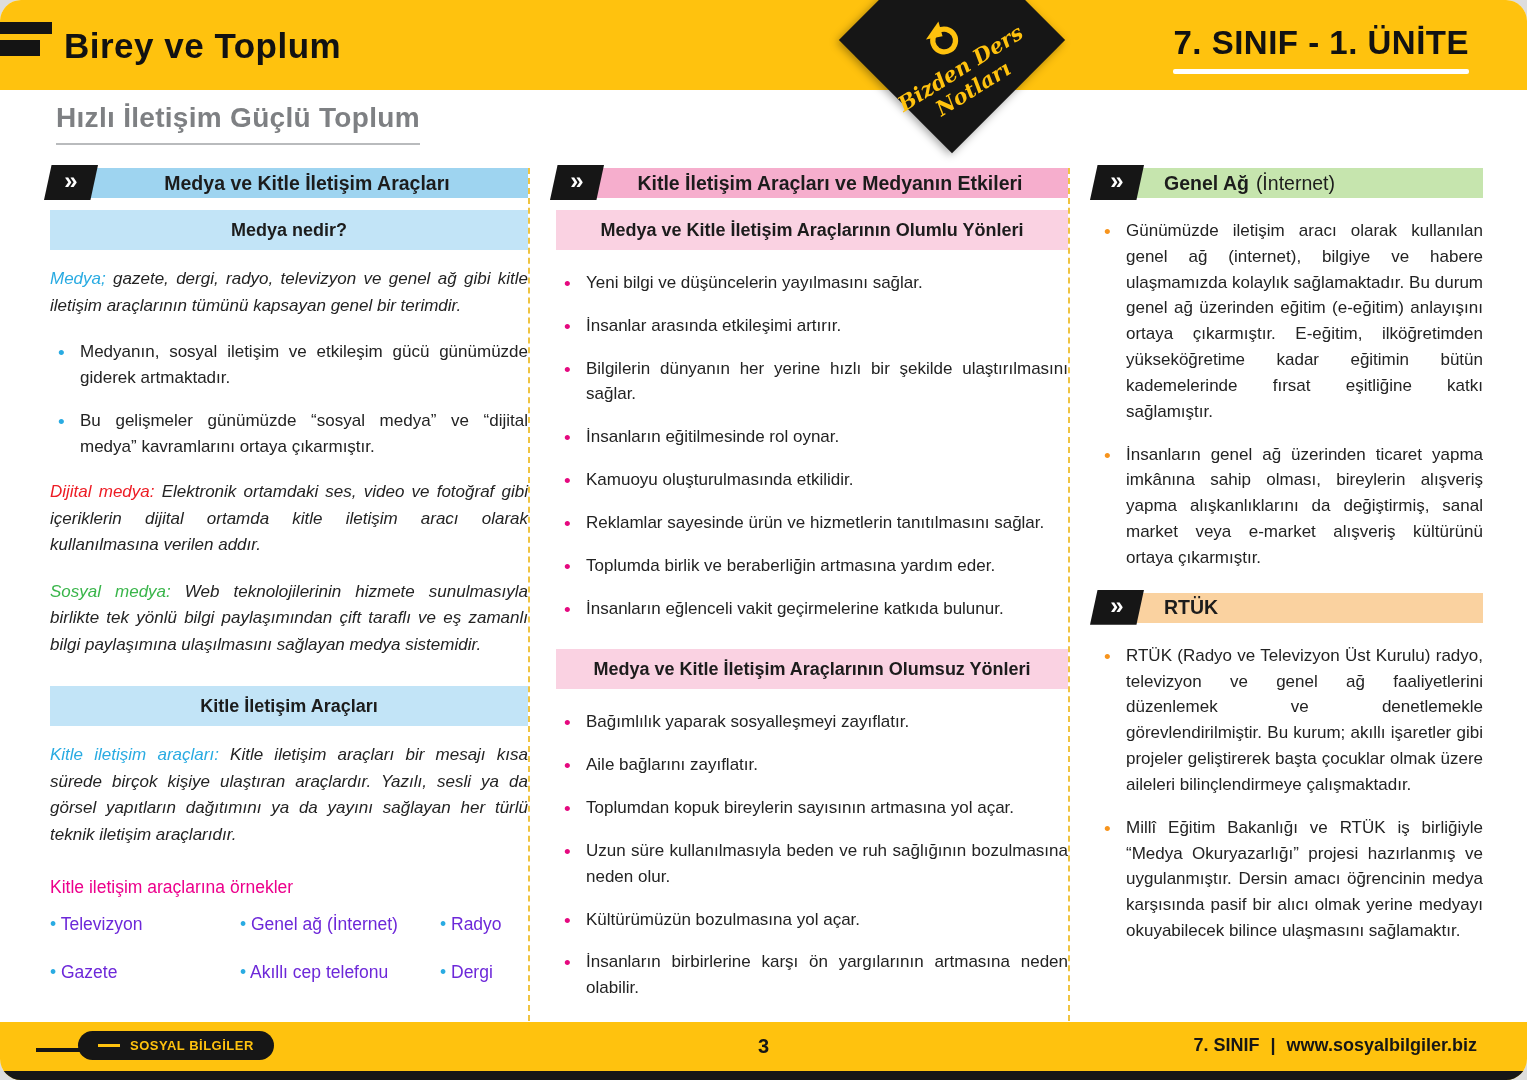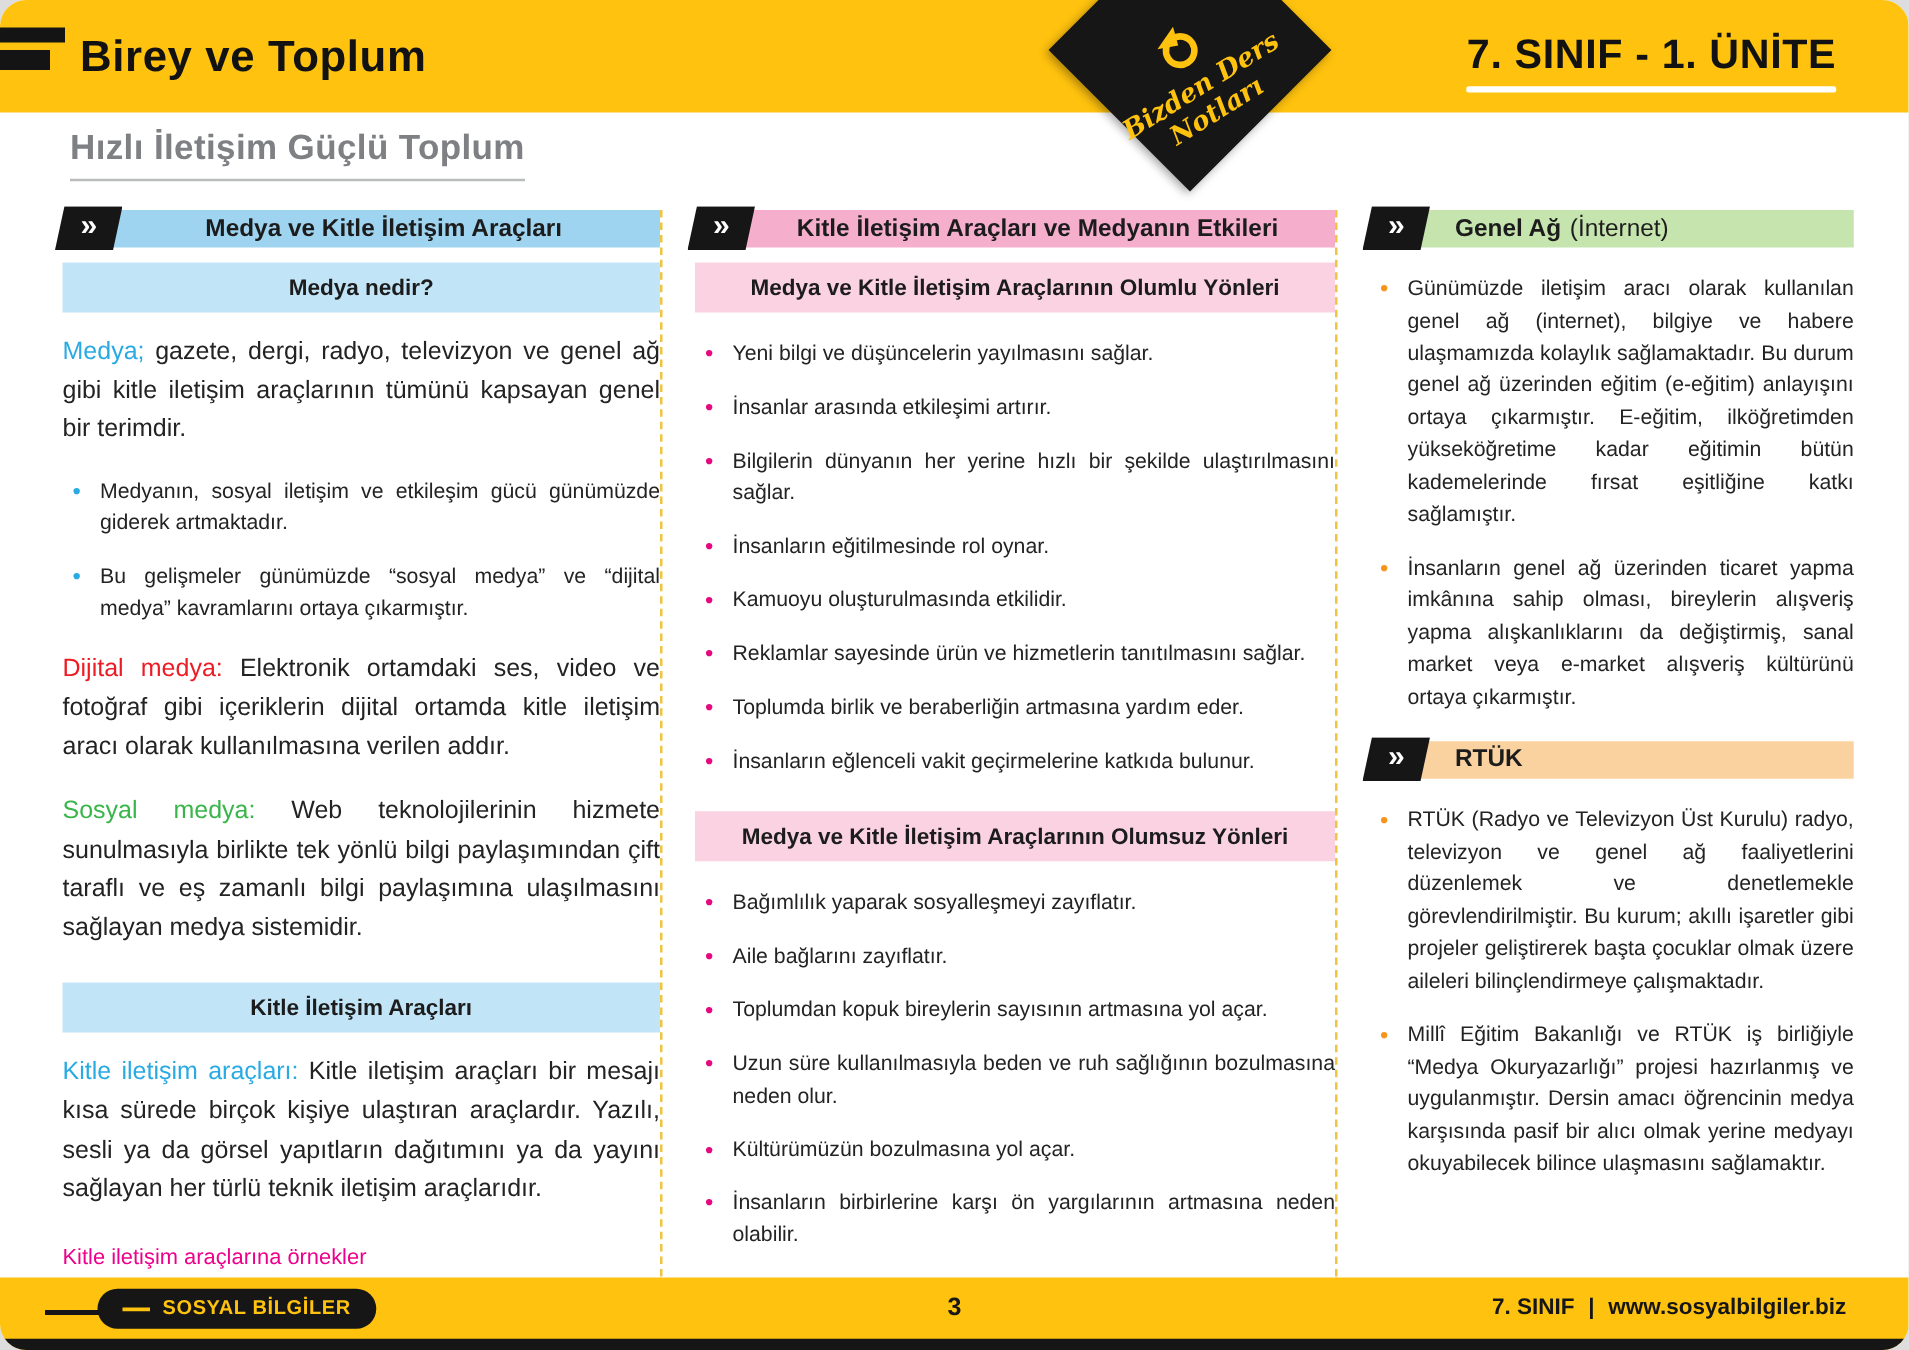--- a/index.html
+++ b/index.html
@@ -50,44 +50,44 @@
   .bar-pink   { background:var(--header-pink,#f6aecd); }
   .bar-green  { background:var(--header-green,#c6e5ae); }
   .bar-orange { background:var(--header-orange,#fad2a0); }
 
   .sub-bar { height:40px; display:flex; align-items:center; justify-content:center;
              font-size:18px; font-weight:bold; color:#1c1c1c; margin:6px 0 16px; }
   .sub-bar.mt-lg { margin-top:28px; }
   .sub-blue { background:var(--subheader-blue,#c2e4f7); }
   .sub-pink { background:var(--subheader-pink,#fad2e2); }
 
-  .body-p { font-size:20px; line-height:1.56; color:#232323; text-align:justify;
-            hyphens:auto; -webkit-hyphens:auto; margin:12px 0 20px; }
+  .body-p { font-size:17px; line-height:1.56; color:#232323; text-align:justify;
+            hyphens:auto; -webkit-hyphens:auto; margin:12px 0 20px;font-style:italic; }
   .lead-blue  { color:var(--lead-blue,#29abe2); }
   .lead-green { color:var(--lead-green,#39b54a); }
   .lead-red   { color:var(--lead-red,#ed1c24); }
 
   .bullets { list-style:none; margin:20px 0; }
   .bullets li { position:relative; padding-left:30px; margin-bottom:17px; font-size:17px; line-height:1.52;
                 color:#232323; text-align:justify; hyphens:auto; -webkit-hyphens:auto; }
   .bullets li::before { content:"•"; position:absolute; left:8px; top:0; font-size:19px; }
   .dots-blue   li::before { color:var(--lead-blue,#29abe2); }
   .dots-pink   li::before { color:var(--bullet-pink,#e5097f); }
   .dots-orange li::before { color:var(--bullet-orange,#f7941d); }
 
   .pink-title { color:var(--pink-text,#ec008c); font-size:17.5px; margin:28px 0 16px; }
-  .examples { display:grid; grid-template-columns:190px 200px 1fr; row-gap:17px; font-size:17.5px; color:#737373; }
+  .examples { display:grid; grid-template-columns:190px 200px 1fr; row-gap:27px; font-size:17.5px; color:#6d28d9; }
   .ex-item::before { content:"• "; color:var(--lead-blue,#29abe2); }
 
   
   .footer { position:absolute; left:0; right:0; bottom:0; height:58px; background:var(--brand-yellow,#ffc20e); }
   .bottom-strip { position:absolute; left:0; right:0; bottom:0; height:9px; background:#161616; }
   .footer-line { position:absolute; left:36px; top:26px; width:46px; height:4px; background:#161616; }
   .footer-badge { position:absolute; left:78px; top:9px; background:#161616; color:var(--brand-yellow,#ffc20e);
-                  border-radius:16px; padding:7px 20px; font-size:16px; font-weight:bold; letter-spacing:.5px;
+                  border-radius:16px; padding:7px 20px; font-size:13px; font-weight:bold; letter-spacing:.5px;
                   display:flex; align-items:center; gap:10px; }
   .badge-dash { width:22px; height:3px; background:var(--brand-yellow,#ffc20e); display:inline-block; }
   .page-num { position:absolute; left:0; right:0; top:13px; text-align:center; font-size:20px; font-weight:bold; color:#161616; }
   .footer-right { position:absolute; right:50px; top:13px; font-size:18px; font-weight:bold; color:#161616; display:flex; gap:11px; }
 </style>
 </head>
 <body>
 
 <div class="page">
 

